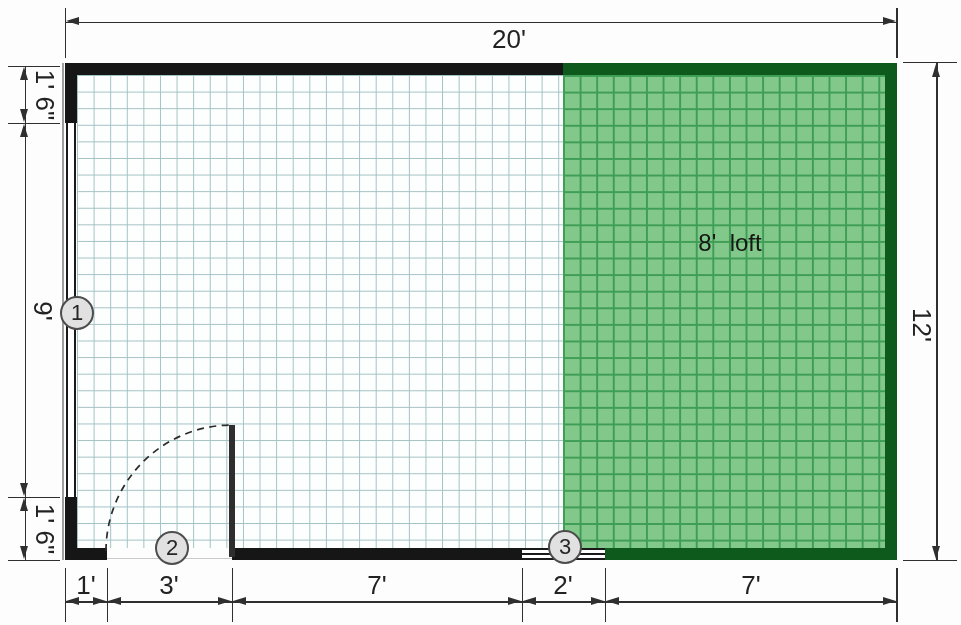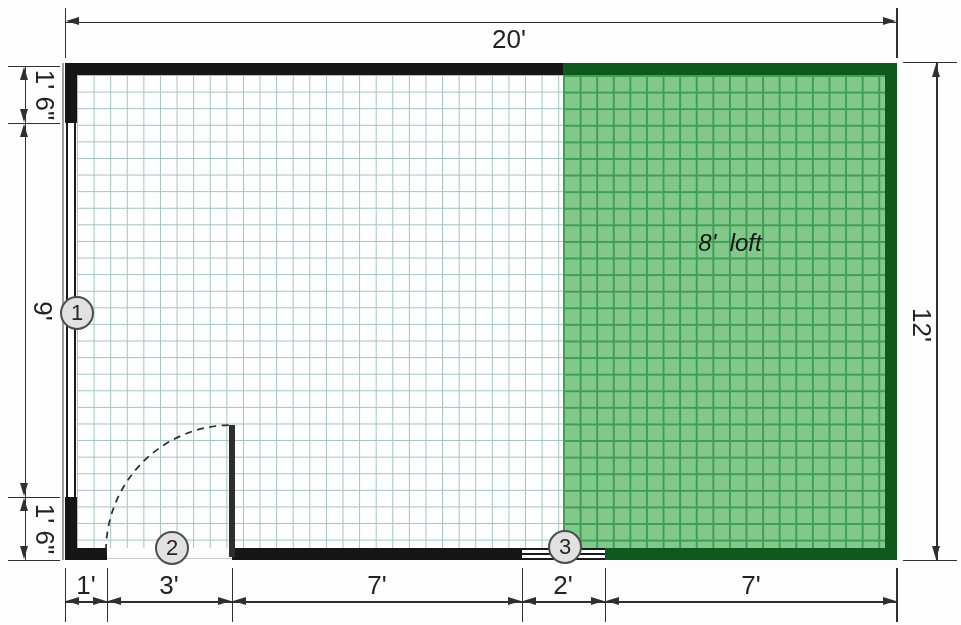--- a/index.html
+++ b/index.html
@@ -39,21 +39,21 @@
           justify-content:center;z-index:6;}
   .loft-label{color:#161616;font-size:24px;transform:translate(-50%,-50%);white-space:pre;z-index:5;}
 </style>
 </head>
 <body>
 
 <div class="canvas">
 
   <div class="abs grid-white"></div>
   <div class="abs grid-green"></div>
-  <div class="abs loft-label" style="left:730px;top:243px;font-style:italic;">8'  loft</div>
+  <div class="abs loft-label" style="left:730px;top:243px;">8'  loft</div>
 
   <div class="abs" style="left:62px;top:63px;width:1.5px;height:497px;background:#9e9e9e;"></div>
 
   <div class="abs wall" style="left:65px;top:63px;width:498px;height:12px;"></div>
   <div class="abs wall-green" style="left:563px;top:63px;width:334px;height:12px;"></div>
   <div class="abs wall-green" style="left:885px;top:63px;width:12px;height:497px;"></div>
   <div class="abs wall-green" style="left:605px;top:548px;width:292px;height:12px;"></div>
   <div class="abs wall" style="left:65px;top:548px;width:42px;height:12px;"></div>
   <div class="abs wall" style="left:232px;top:548px;width:290px;height:12px;"></div>
   <div class="abs wall" style="left:65px;top:63px;width:12px;height:60px;"></div>

